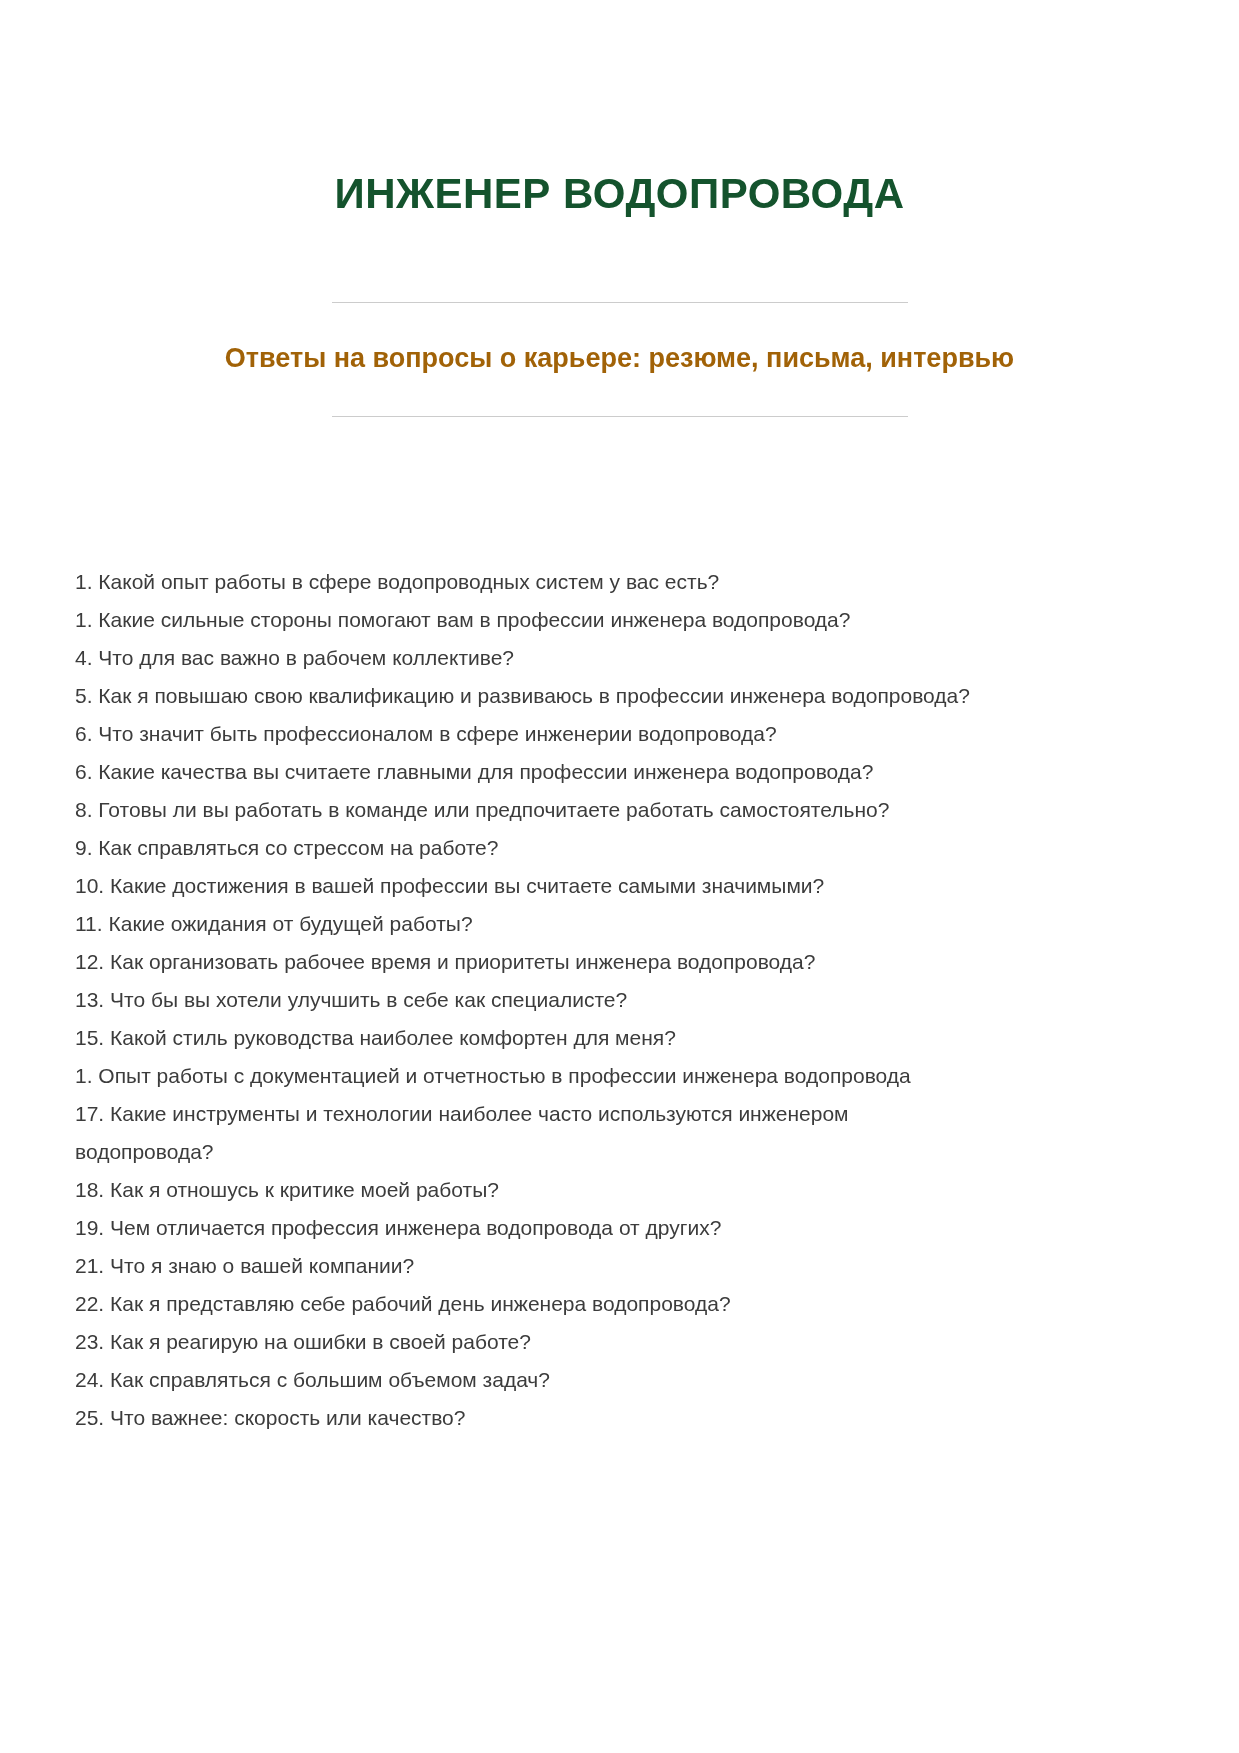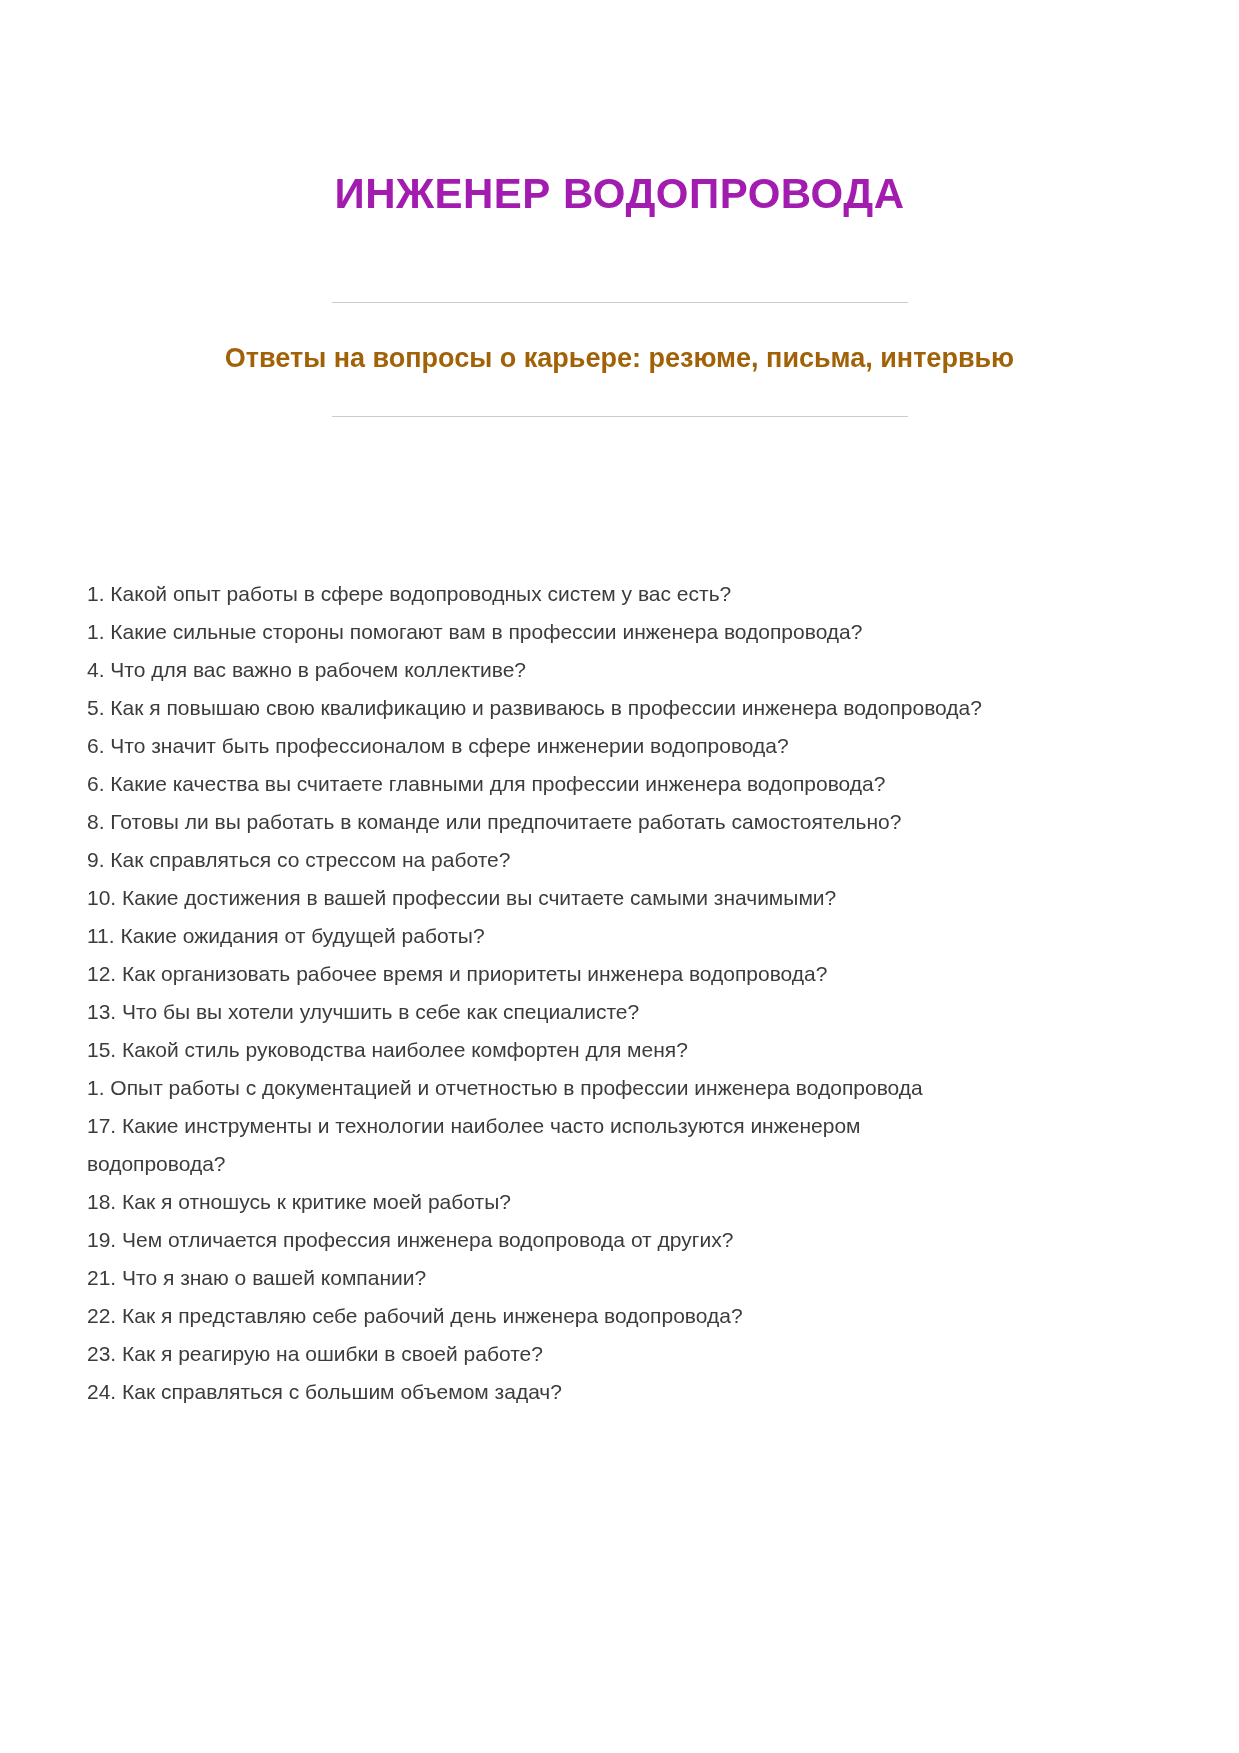--- a/index.html
+++ b/index.html
@@ -20,41 +20,41 @@
     background: #ffffff;
     box-sizing: border-box;
   }
   .doc-title {
     margin: 0;
     padding-top: 170px;
     text-align: center;
     font-size: 42px;
     font-weight: 700;
     letter-spacing: 0.5px;
-    color: #a21caf;
+    color: #14532d;
   }
   .divider {
     width: 576px;
     height: 0;
     border-top: 1px solid #cccccc;
     margin: 0 auto;
   }
   .divider-top {
     margin-top: 84px;
   }
   .subtitle {
     margin: 0;
     padding: 40px 0 42px 0;
     text-align: center;
     font-size: 27px;
     font-weight: 600;
     color: #a16207;
   }
   .question-list {
-    margin: 12px;
+    margin: 0;
     padding: 146px 70px 80px 75px;
     list-style: none;
     max-width: 1090px;
     box-sizing: content-box;
   }
   .question-item {
     font-size: 21px;
     line-height: 38px;
     color: #3c3c3c;
     white-space: pre-line;
@@ -88,14 +88,15 @@
       <li class="question-item">15. Какой стиль руководства наиболее комфортен для меня?</li>
       <li class="question-item">1. Опыт работы с документацией и отчетностью в профессии инженера водопровода</li>
       <li class="question-item">17. Какие инструменты и технологии наиболее часто используются инженером
 водопровода?</li>
       <li class="question-item">18. Как я отношусь к критике моей работы?</li>
       <li class="question-item">19. Чем отличается профессия инженера водопровода от других?</li>
       <li class="question-item">21. Что я знаю о вашей компании?</li>
       <li class="question-item">22. Как я представляю себе рабочий день инженера водопровода?</li>
       <li class="question-item">23. Как я реагирую на ошибки в своей работе?</li>
       <li class="question-item">24. Как справляться с большим объемом задач?</li>
+      <li class="question-item">25. Что важнее: скорость или качество?</li>
     </ul>
 </div>
 
 </body></html>

